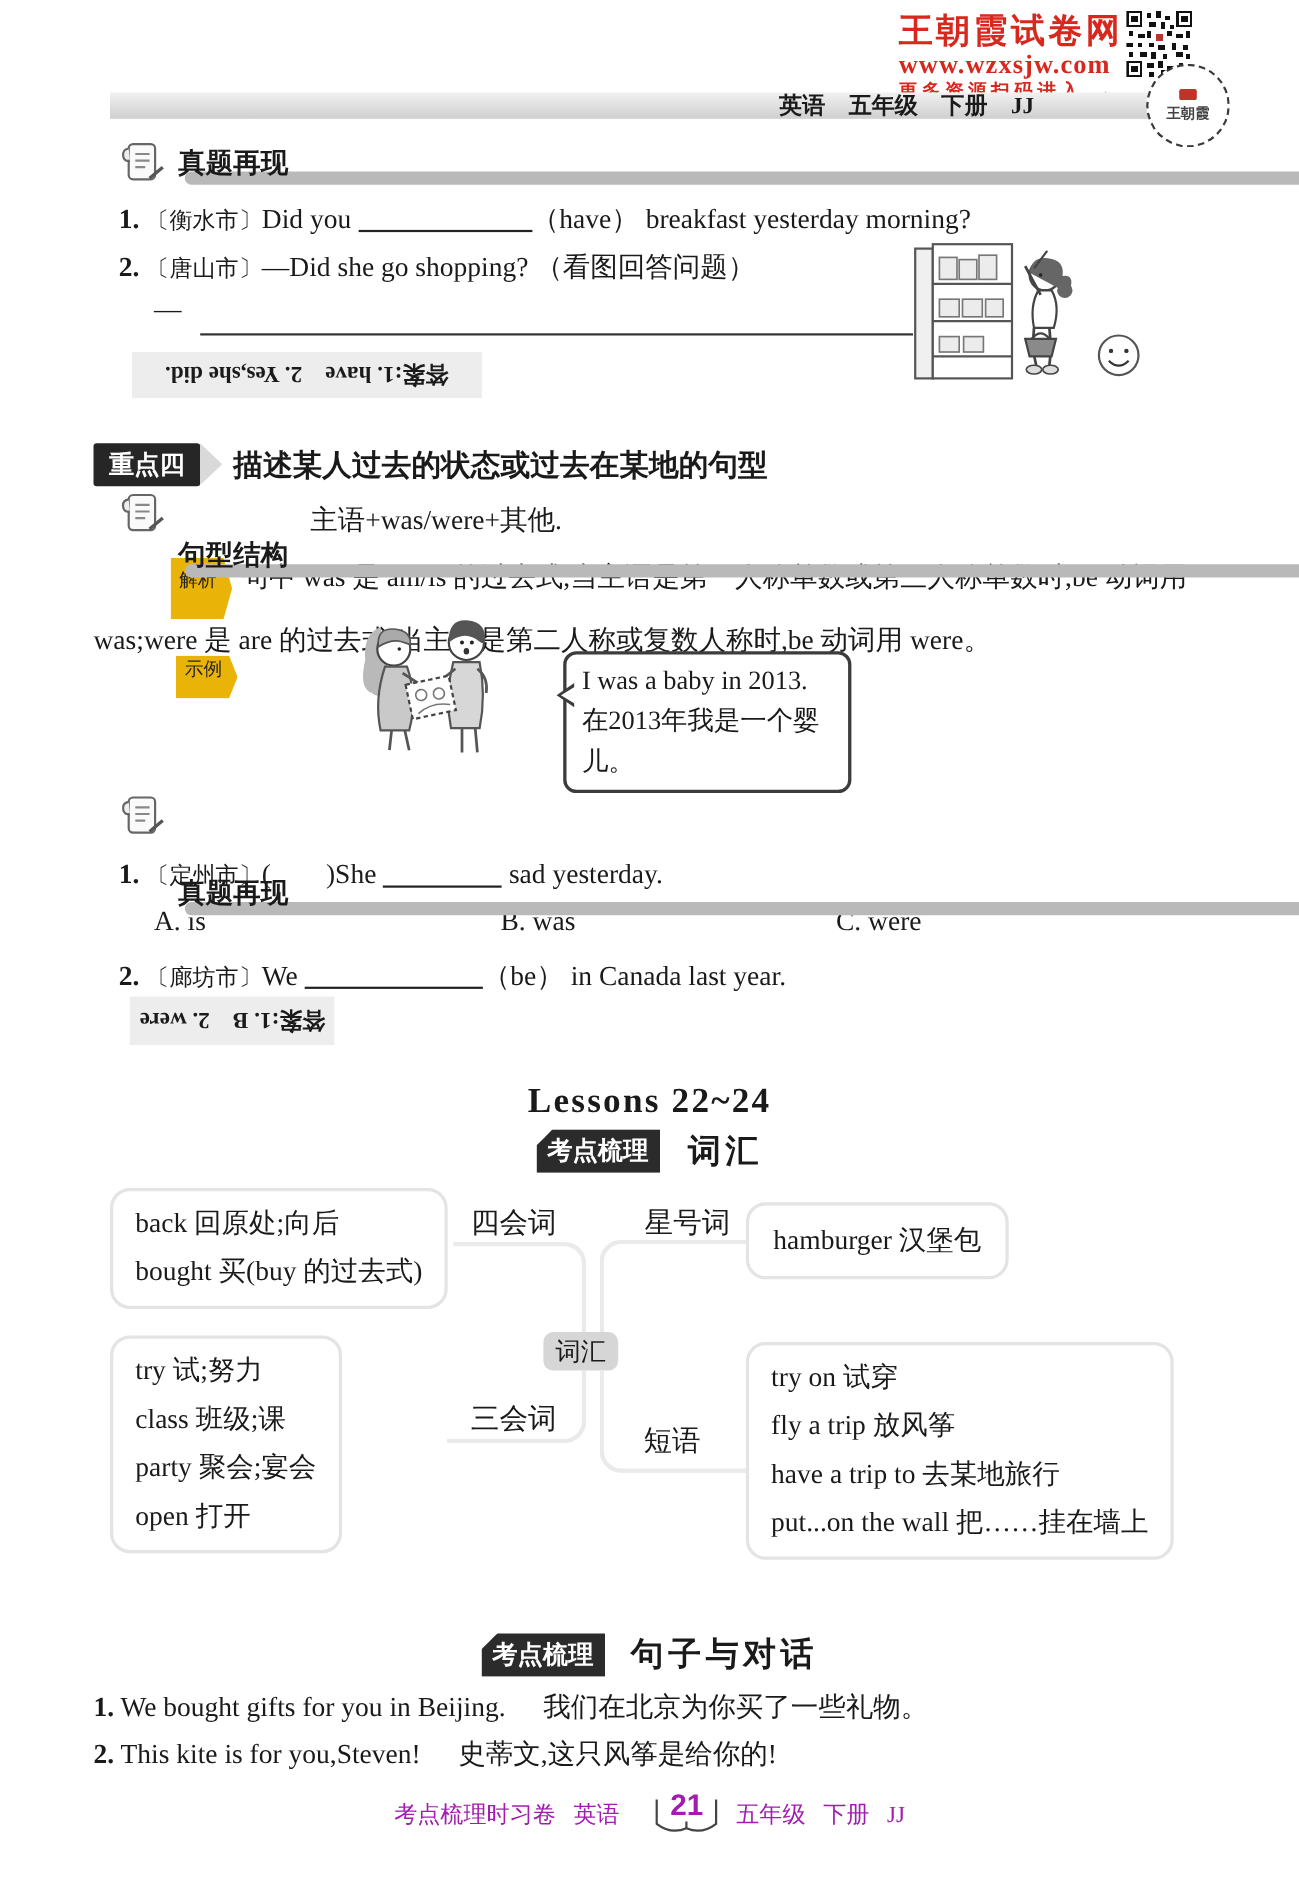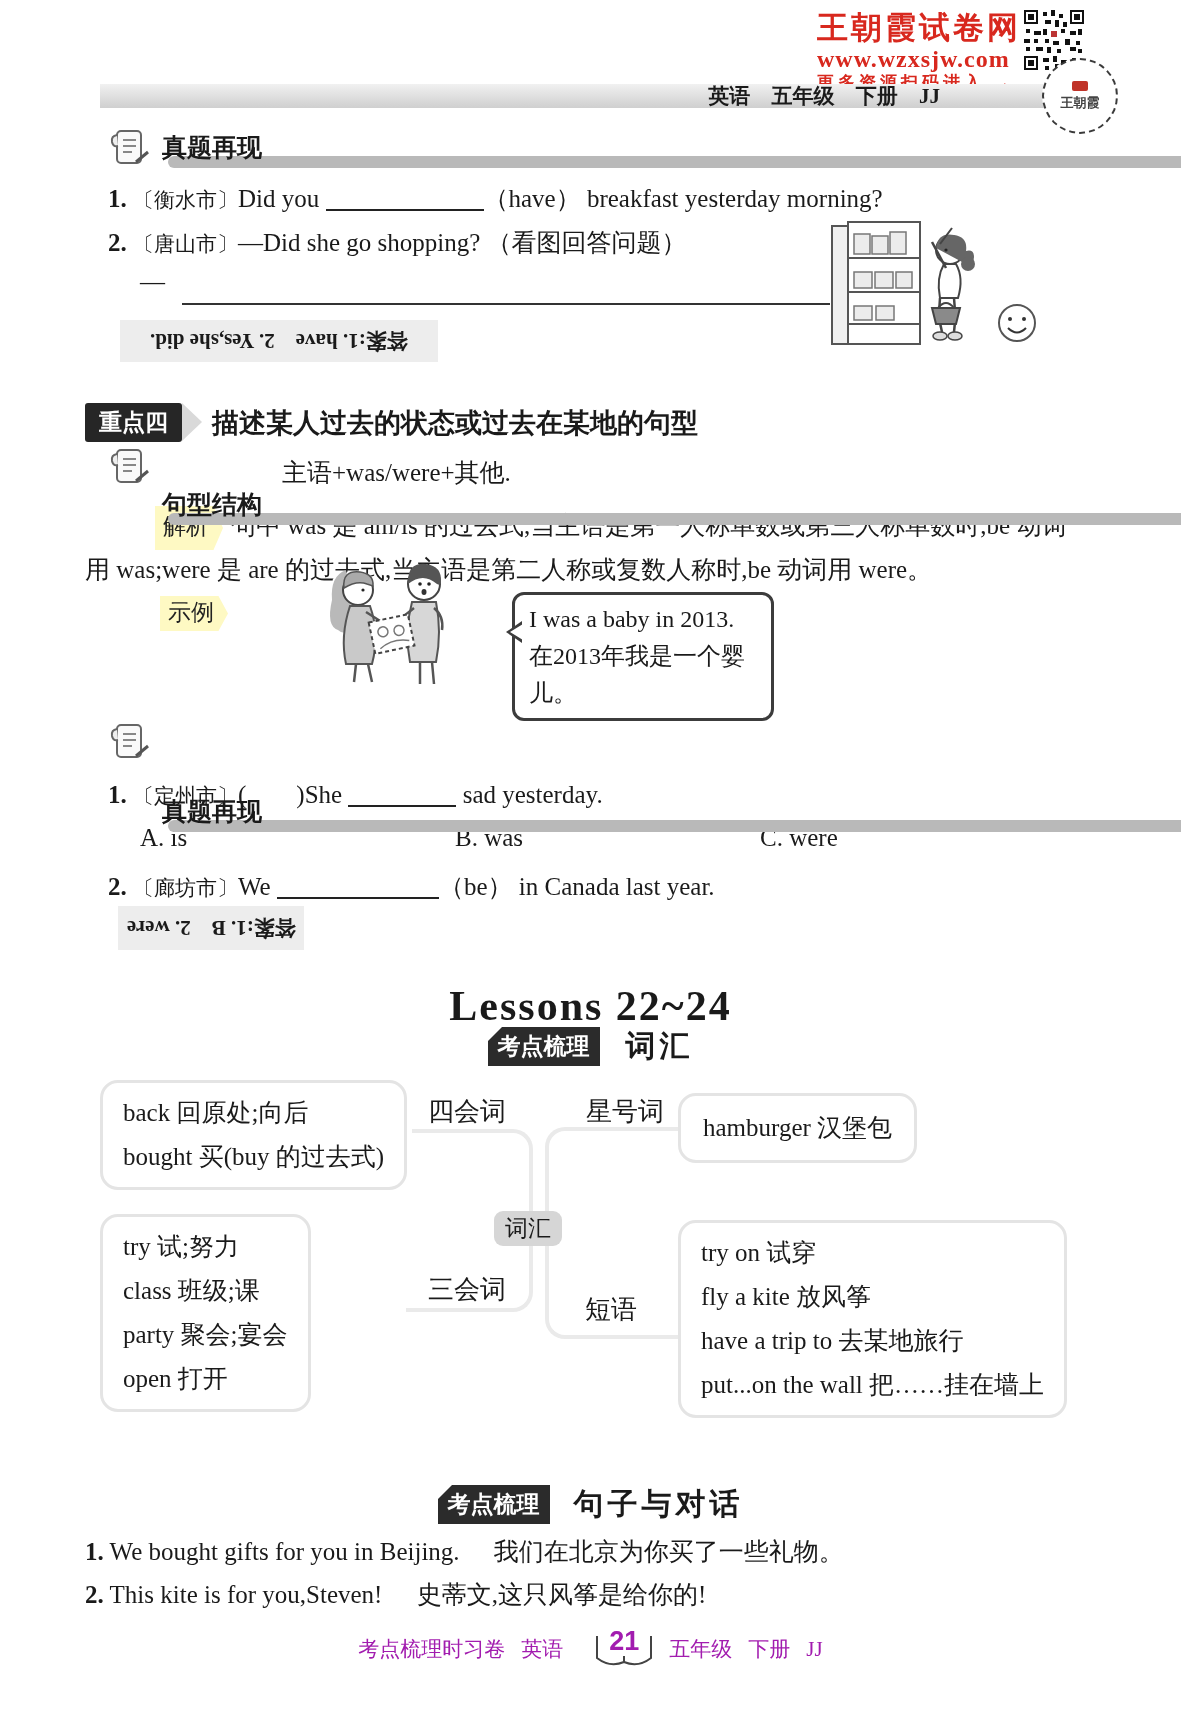--- a/index.html
+++ b/index.html
@@ -34,21 +34,21 @@
   .ans-strip{background:#ededed;display:flex;align-items:center;justify-content:center;}
   .ans-strip span{transform:rotate(180deg);font-size:21px;font-weight:bold;white-space:nowrap;}
 
   .kp-badge{background:#262626;color:#fff;font-weight:bold;font-size:23px;
             font-family:"Liberation Sans","DejaVu Sans",sans-serif;
             padding:4px 14px;border-radius:3px;}
   .chev{width:0;height:0;border-top:19px solid transparent;border-bottom:19px solid transparent;
         border-left:20px solid #d9d9d9;}
   .kp-title{font-weight:bold;font-size:27px;font-family:"Liberation Sans","DejaVu Sans",sans-serif;}
 
-  .tag{display:inline-block;background:#fef9c3;color:#222;font-size:23px;padding:1px 14px 3px 8px;
+  .tag{display:inline-block;background:#eab308;color:#222;font-size:17px;padding:1px 14px 15px 8px;
        clip-path:polygon(0 0,86% 0,100% 50%,86% 100%,0 100%);}
 
   .para{font-size:25px;line-height:40px;}
 
   .bubble{border:3px solid #3c3c3c;border-radius:12px;background:#fff;padding:6px 14px;line-height:37px;font-size:24px;}
   .bubble::before{content:"";position:absolute;left:-20px;top:26px;border:11px solid transparent;
                   border-right:16px solid #3c3c3c;}
   .bubble::after{content:"";position:absolute;left:-13px;top:29px;border:8px solid transparent;
                  border-right:13px solid #fff;}
 
@@ -285,21 +285,21 @@
     <span class="num">2.</span>
     <span class="src">〔廊坊市〕</span><span>We</span>
     <span class="blank" style="width:162px"></span><span>（be）</span>
     <span>in Canada last year.</span>
   </div>
 
   <div class="abs ans-strip" style="left:118px;top:906px;width:186px;height:44px">
     <span>答案:1. B　2. were</span>
   </div>
 
-  <div class="abs" style="left:0;top:982px;width:1181px;text-align:center;font-size:42px;font-weight:bold;letter-spacing:2px">Lessons 22~24</div>
+  <div class="abs" style="left:0;top:982px;width:1181px;text-align:center;font-size:32px;font-weight:bold;letter-spacing:2px">Lessons 22~24</div>
 
   <div class="abs" style="left:0;top:1026px;width:1181px;display:flex;justify-content:center;align-items:center;gap:26px">
     <span class="kaodian">考点梳理</span>
     <span class="big-title">词汇</span>
   </div>
 
   <div class="abs conn" style="left:412px;top:1129px;width:117px;height:85px;border-top:4px solid #eaeaea;border-right:4px solid #eaeaea;border-top-right-radius:20px"></div>
   <div class="abs conn" style="left:545px;top:1127px;width:133px;height:87px;border-top:4px solid #eaeaea;border-left:4px solid #eaeaea;border-top-left-radius:20px"></div>
   <div class="abs conn" style="left:406px;top:1246px;width:123px;height:62px;border-bottom:4px solid #eaeaea;border-right:4px solid #eaeaea;border-bottom-right-radius:20px"></div>
   <div class="abs conn" style="left:545px;top:1246px;width:133px;height:89px;border-bottom:4px solid #eaeaea;border-left:4px solid #eaeaea;border-bottom-left-radius:20px"></div>
@@ -319,21 +319,21 @@
   <div class="abs mbox" style="left:100px;top:1214px">
     <div>try 试;努力</div>
     <div>class 班级;课</div>
     <div>party 聚会;宴会</div>
     <div>open 打开</div>
   </div>
   <div class="abs mlabel" style="left:428px;top:1272px">三会词</div>
   <div class="abs mlabel" style="left:585px;top:1292px">短语</div>
   <div class="abs mbox" style="left:678px;top:1220px">
     <div>try on 试穿</div>
-    <div>fly a kite 放风筝</div>
+    <div>fly a trip 放风筝</div>
     <div>have a trip to 去某地旅行</div>
     <div>put...on the wall 把……挂在墙上</div>
   </div>
 
   <div class="abs" style="left:0;top:1484px;width:1181px;display:flex;justify-content:center;align-items:center;gap:24px">
     <span class="kaodian">考点梳理</span>
     <span class="big-title">句子与对话</span>
   </div>
 
   <div class="abs sent" style="left:85px;top:1535px">

